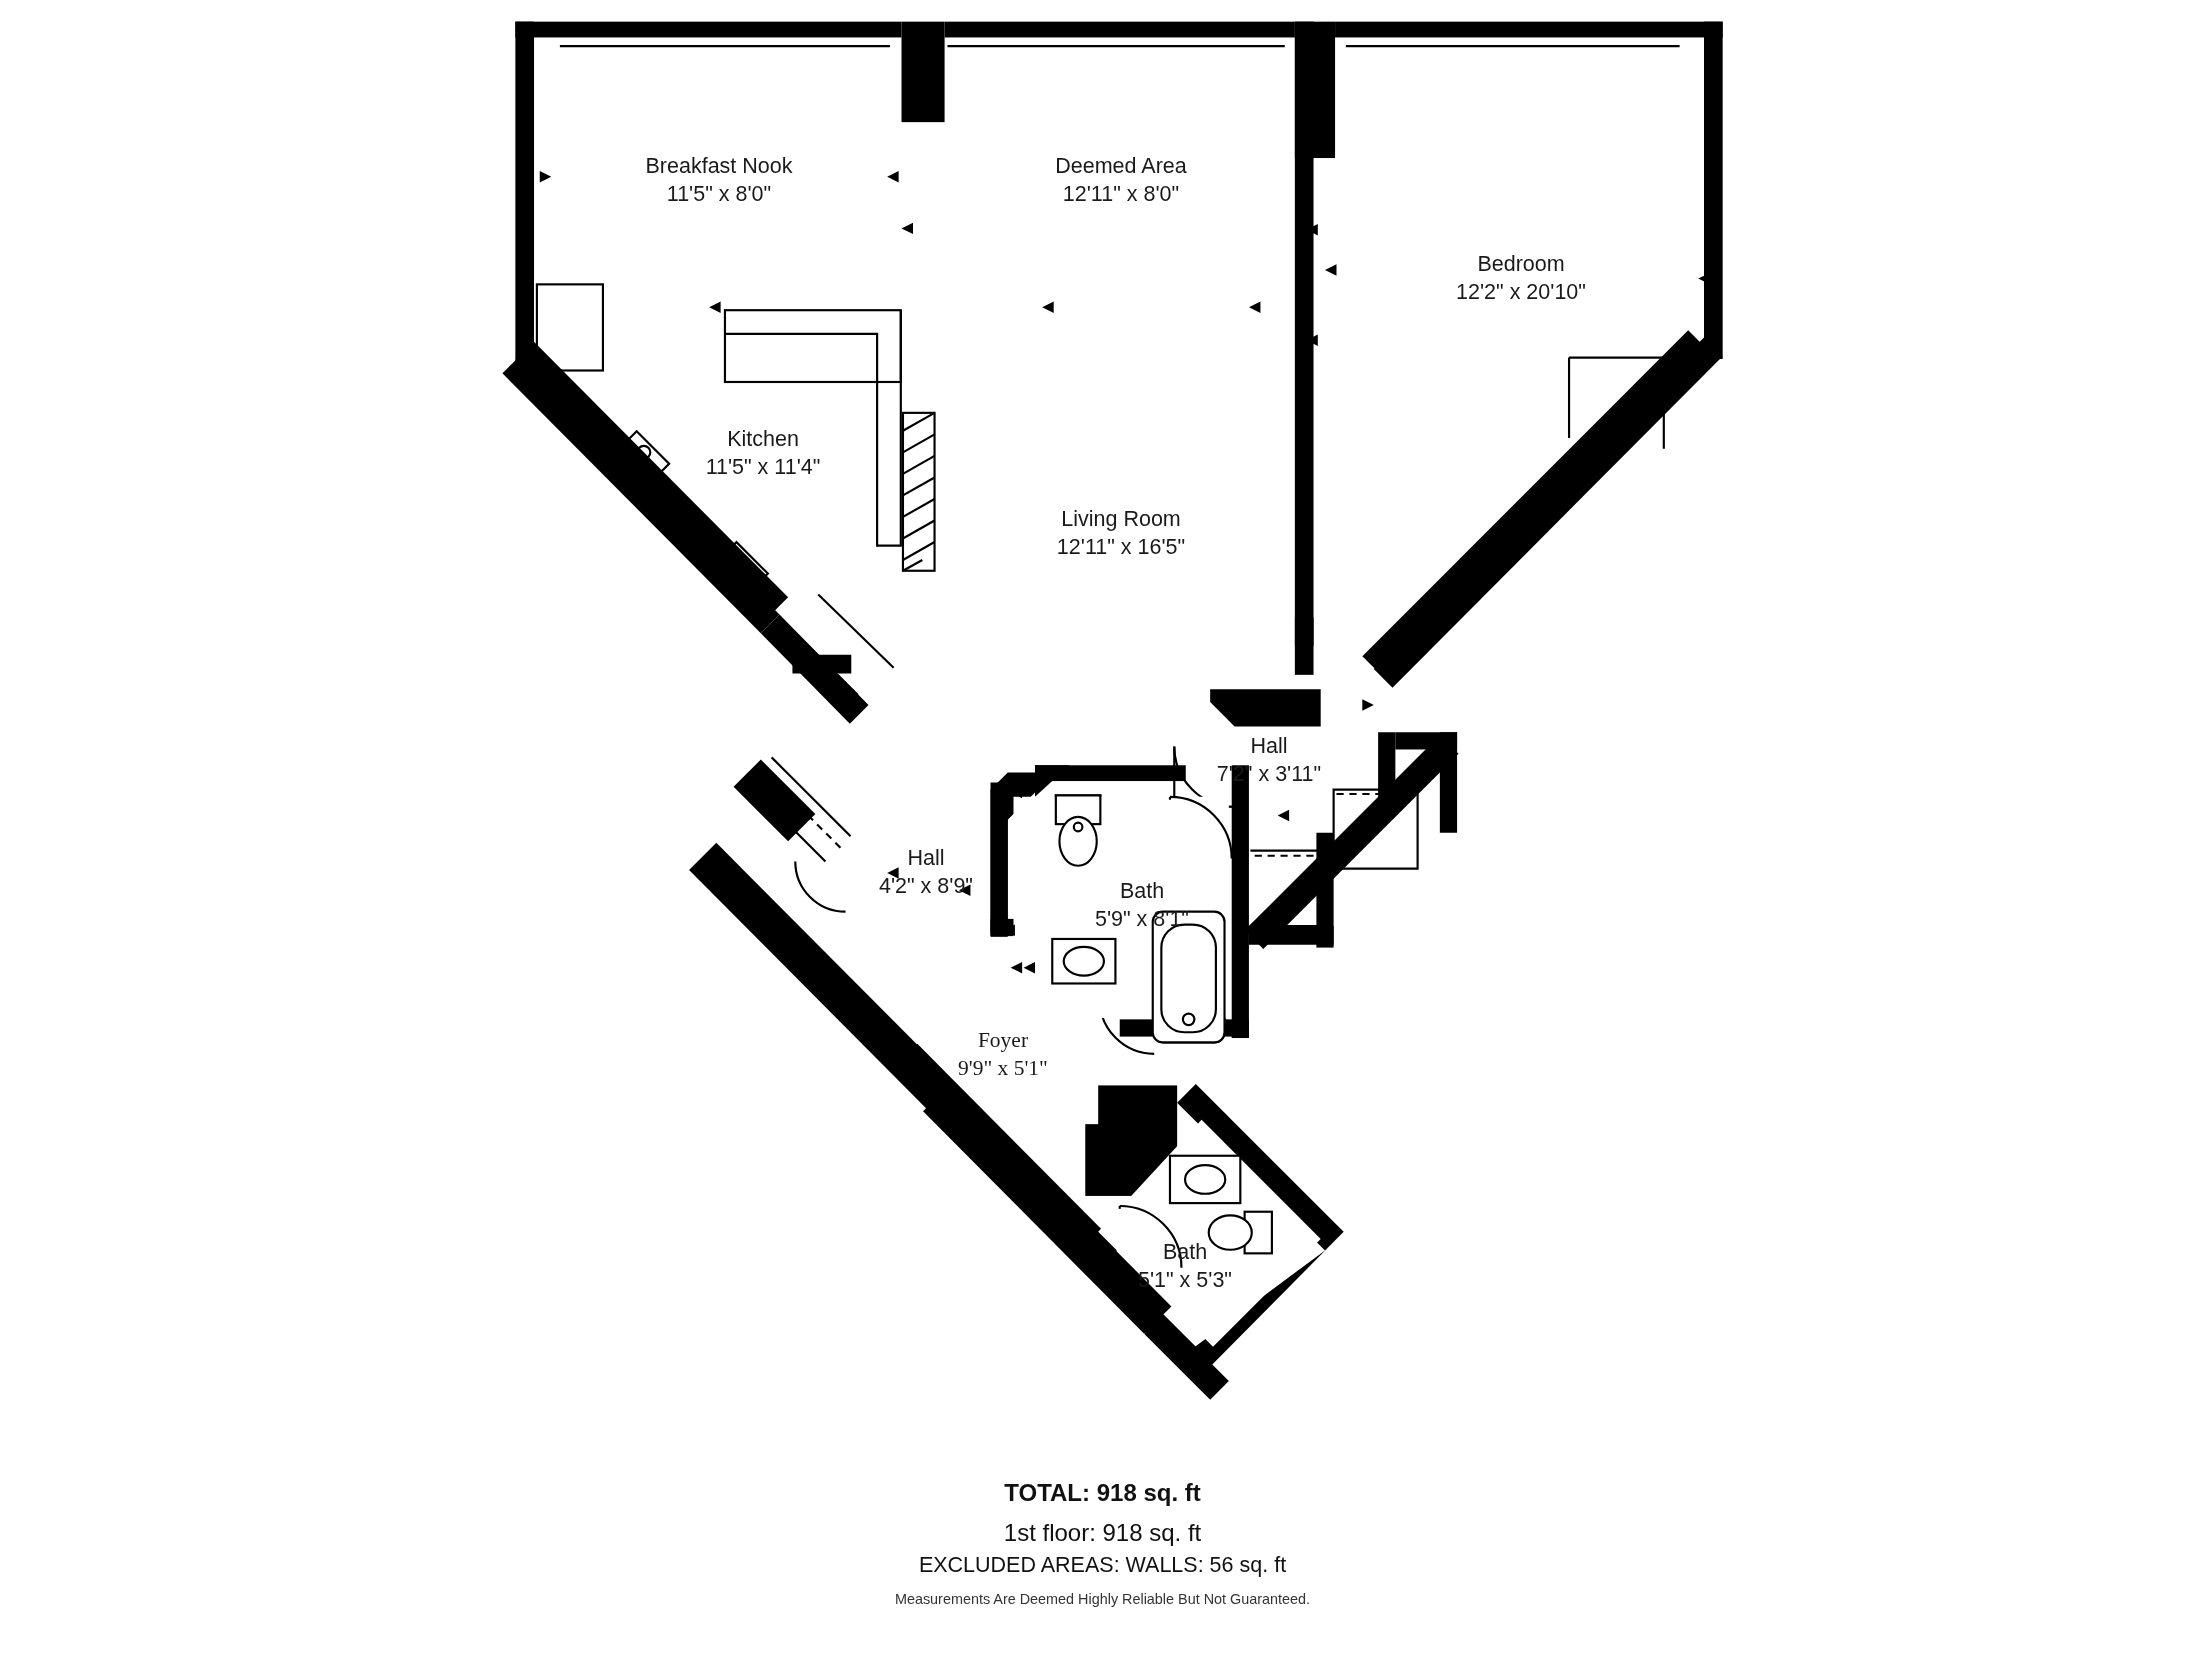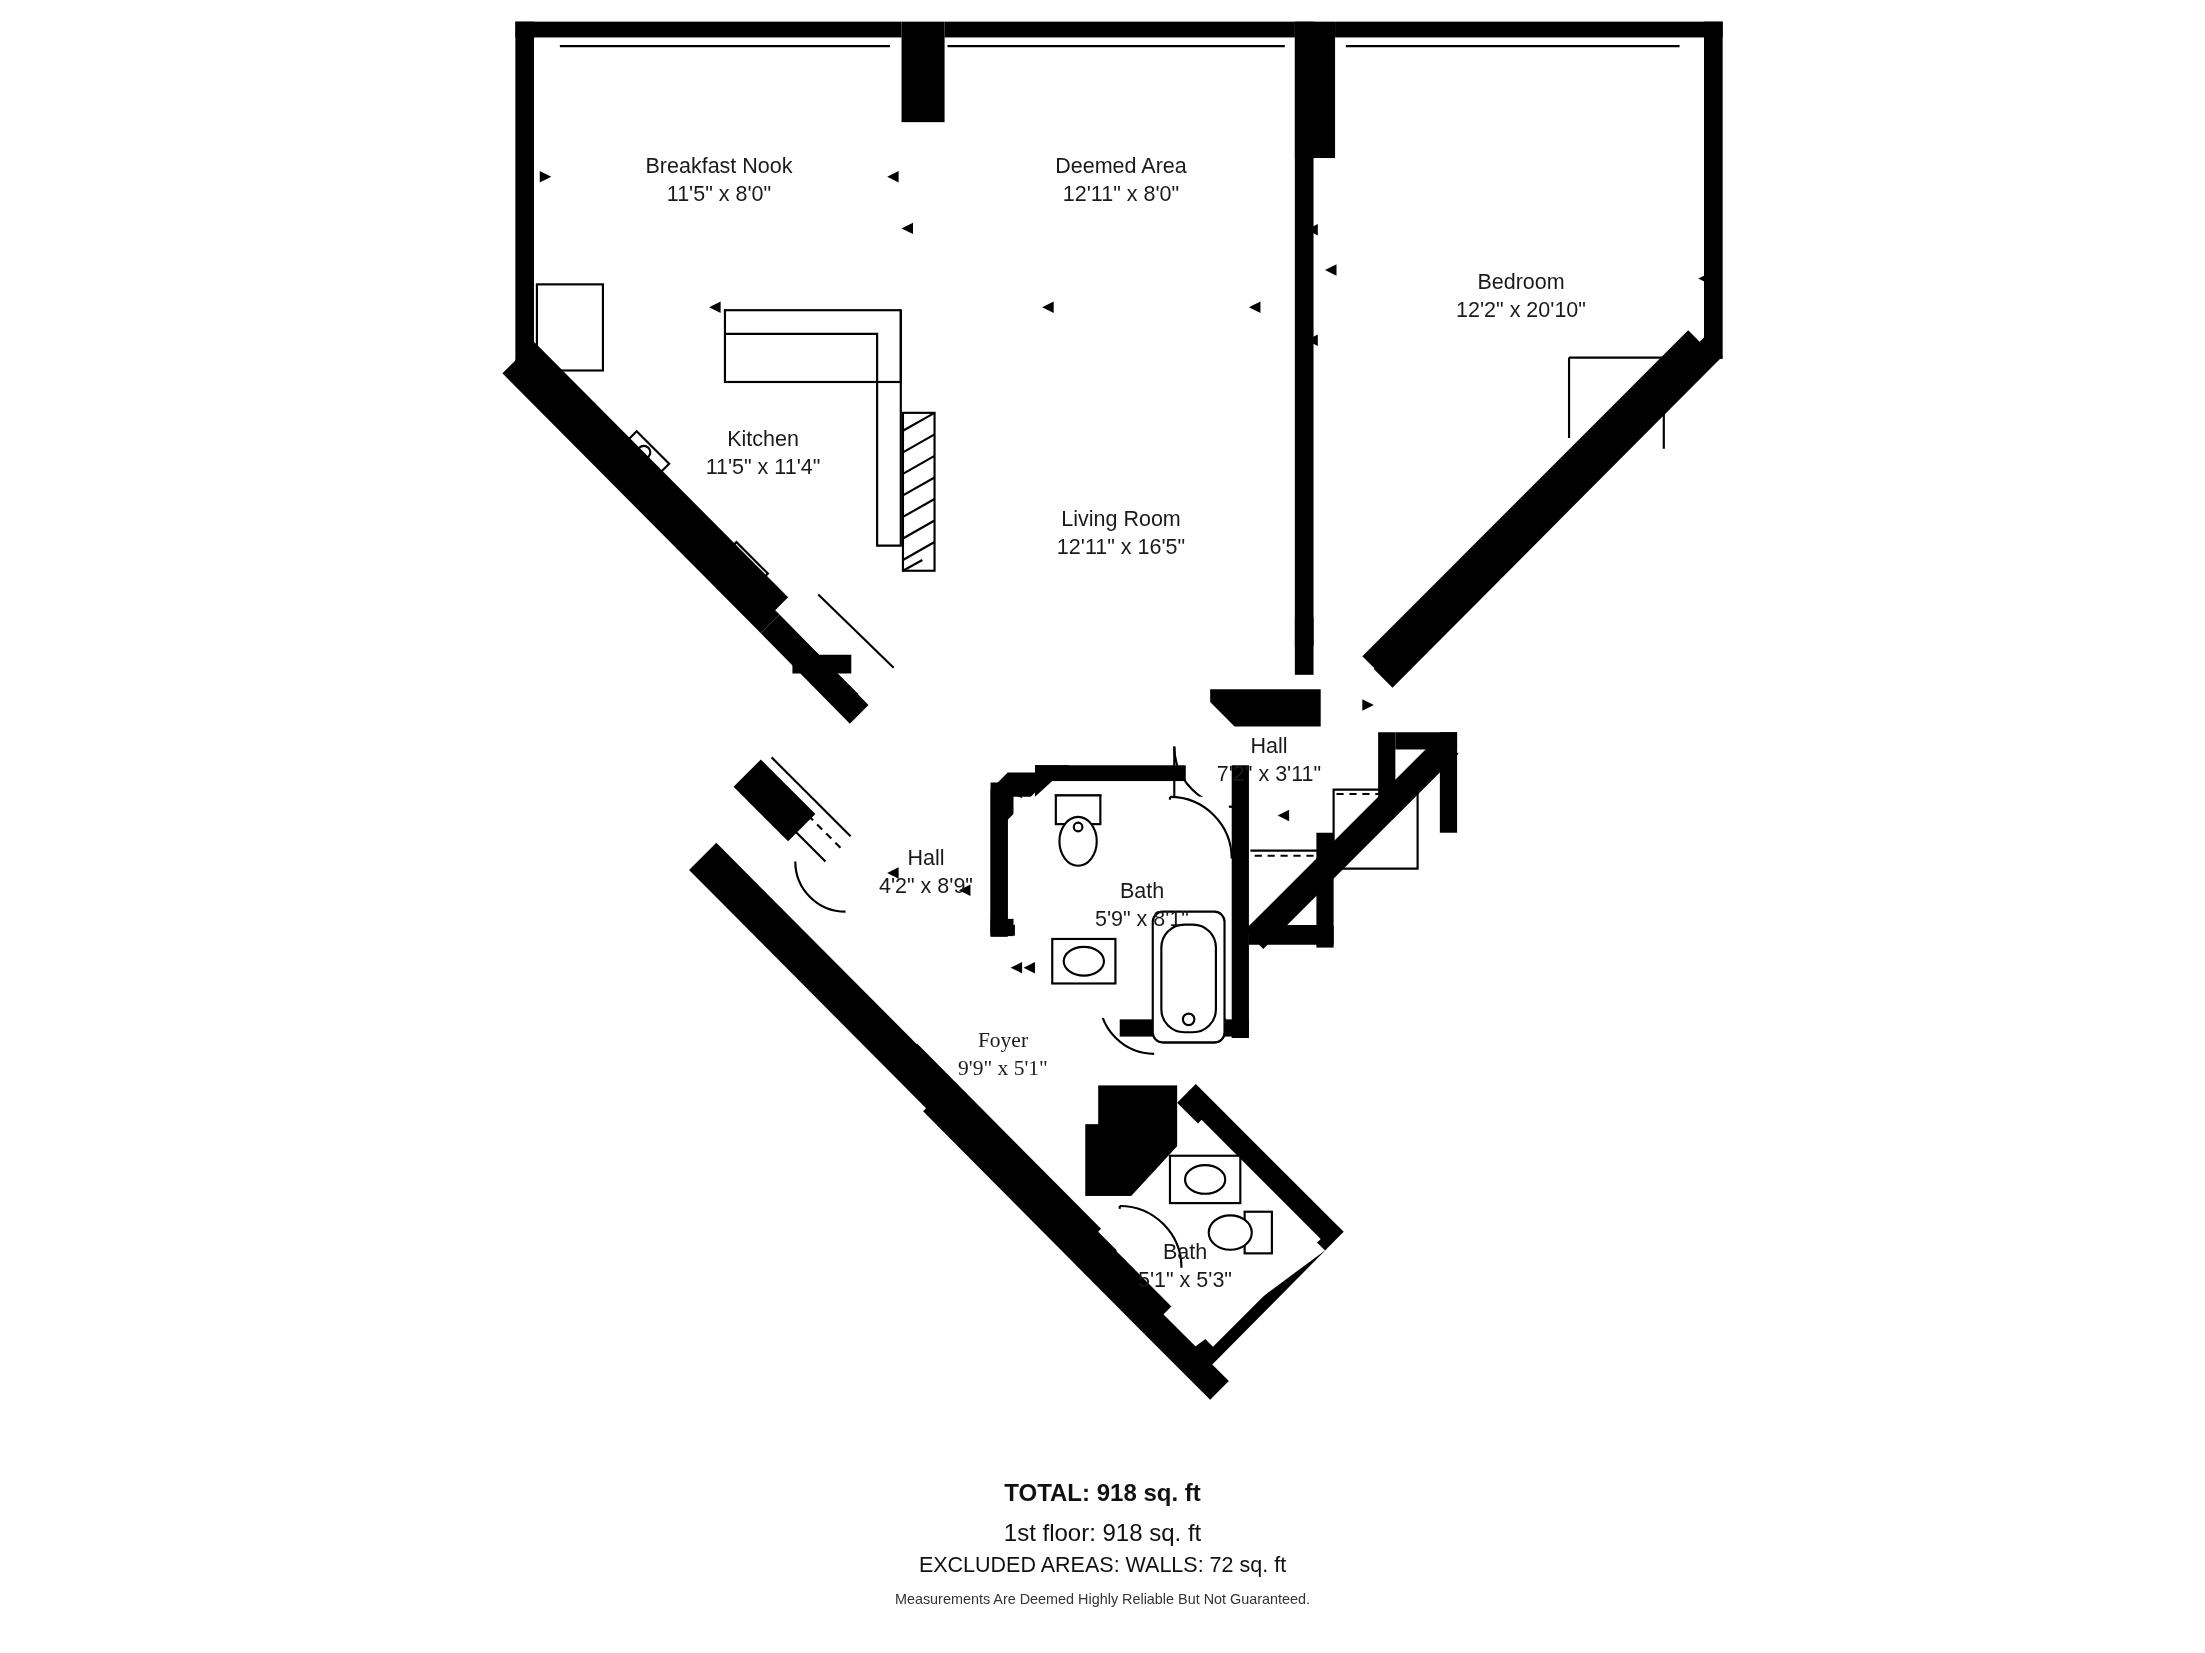--- a/index.html
+++ b/index.html
@@ -322,21 +322,21 @@
   <div class="room-label" style="left:719px; top:181px;">
     <span class="room-name">Breakfast Nook</span>
     <span class="room-dims">11'5" x 8'0"</span>
   </div>
 
   <div class="room-label" style="left:1121px; top:181px;">
     <span class="room-name">Deemed Area</span>
     <span class="room-dims">12'11" x 8'0"</span>
   </div>
 
-  <div class="room-label" style="left:1521px; top:279px;margin-top:18px;">
+  <div class="room-label" style="left:1521px; top:279px;">
     <span class="room-name">Bedroom</span>
     <span class="room-dims">12'2" x 20'10"</span>
   </div>
 
   <div class="room-label" style="left:763px; top:454px;">
     <span class="room-name">Kitchen</span>
     <span class="room-dims">11'5" x 11'4"</span>
   </div>
 
   <div class="room-label" style="left:1121px; top:534px;">
@@ -365,18 +365,18 @@
   </div>
 
   <div class="room-label" style="left:1185px; top:1267px;">
     <span class="room-name">Bath</span>
     <span class="room-dims">5'1" x 5'3"</span>
   </div>
 
   <div id="summary">
     <p class="total">TOTAL: 918 sq. ft</p>
     <p class="floor">1st floor: 918 sq. ft</p>
-    <p class="excluded">EXCLUDED AREAS: WALLS: 72 sq. ft</p>
+    <p class="excluded">EXCLUDED AREAS: WALLS: 56 sq. ft</p>
     <p class="disclaimer">Measurements Are Deemed Highly Reliable But Not Guaranteed.</p>
   </div>
 
 </div>
 
 
 </body></html>

